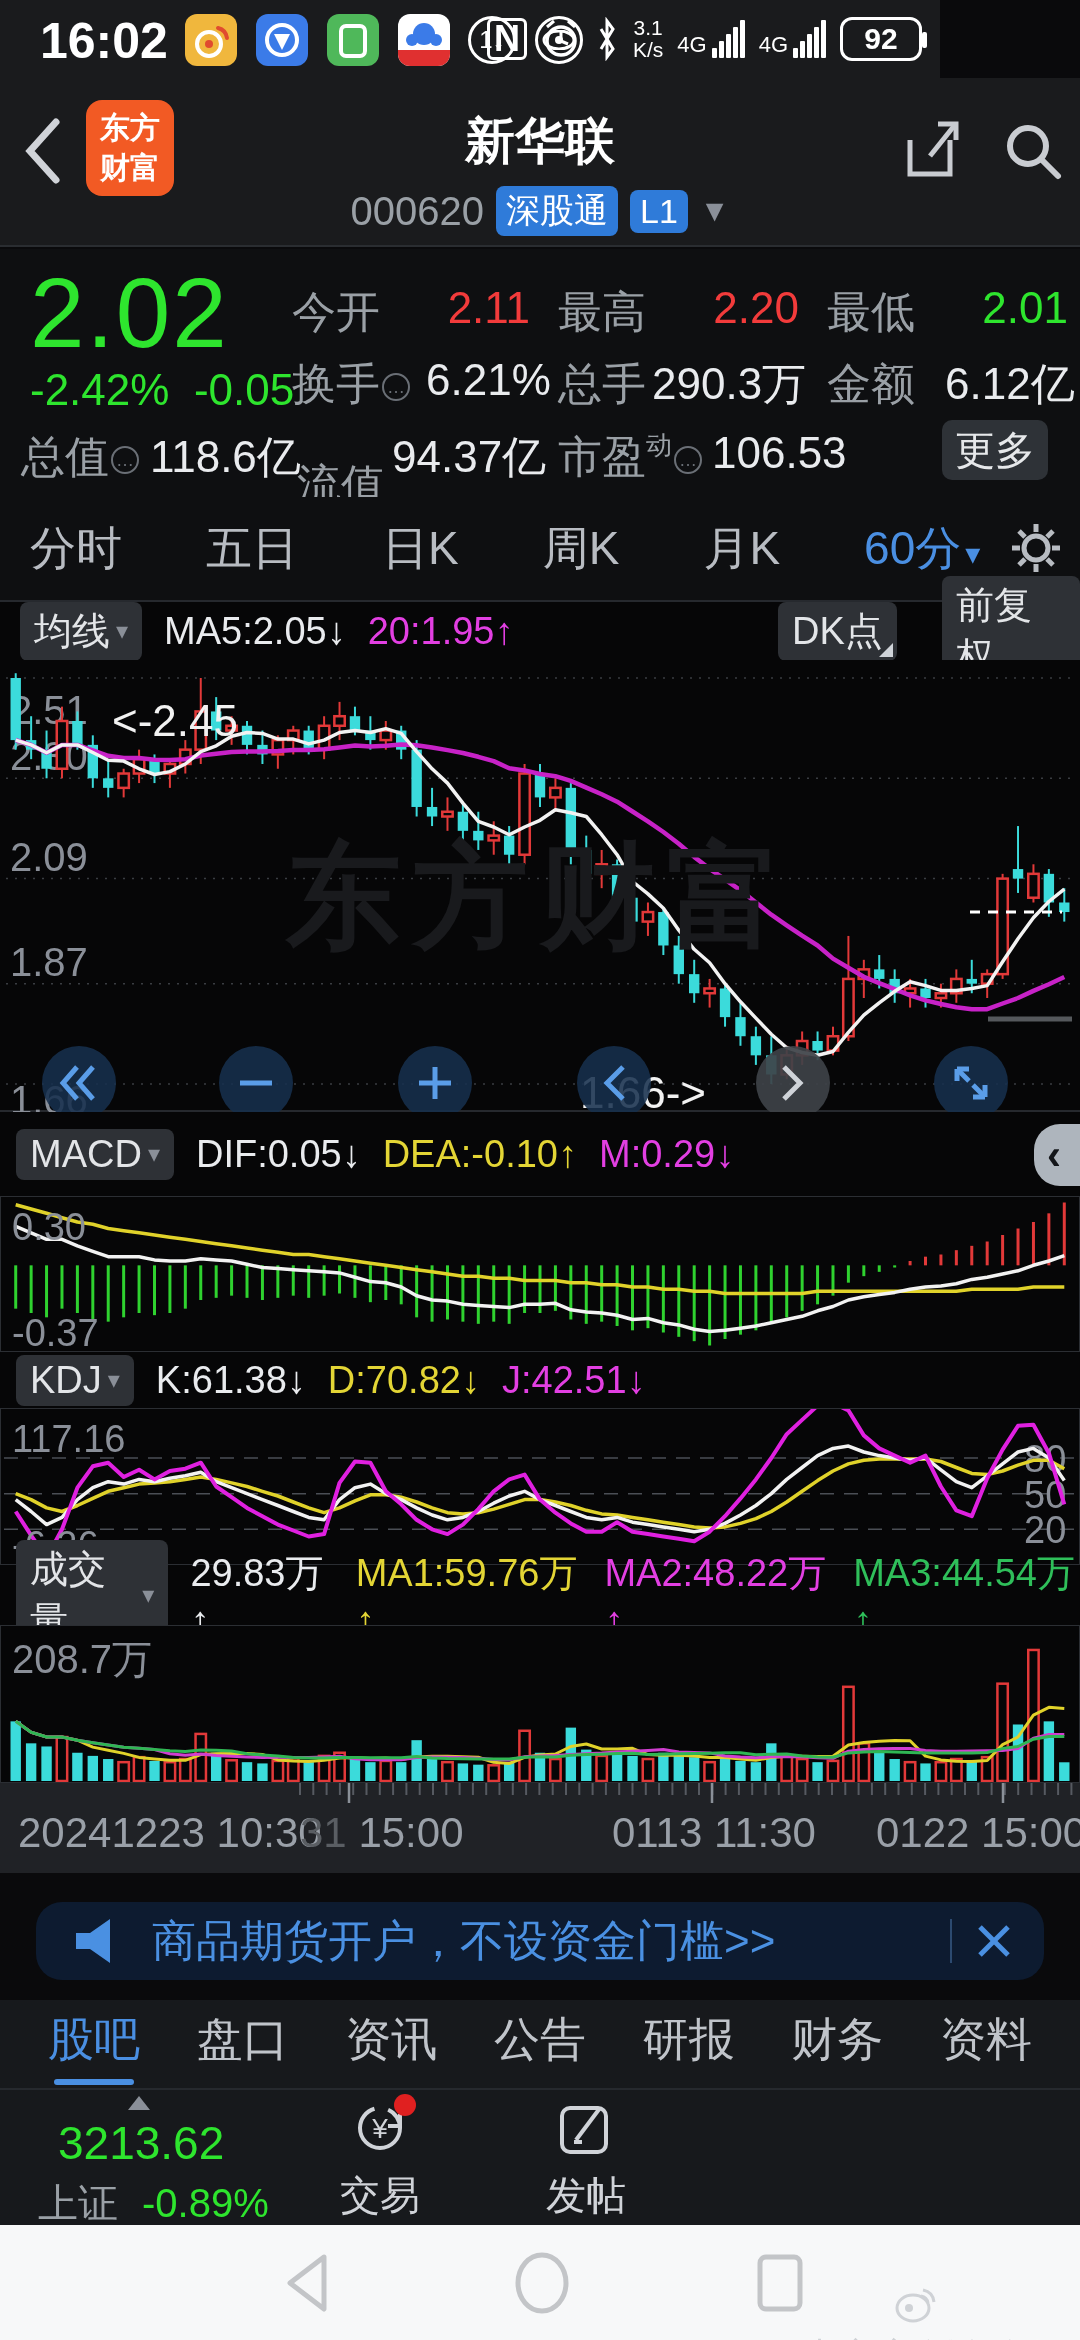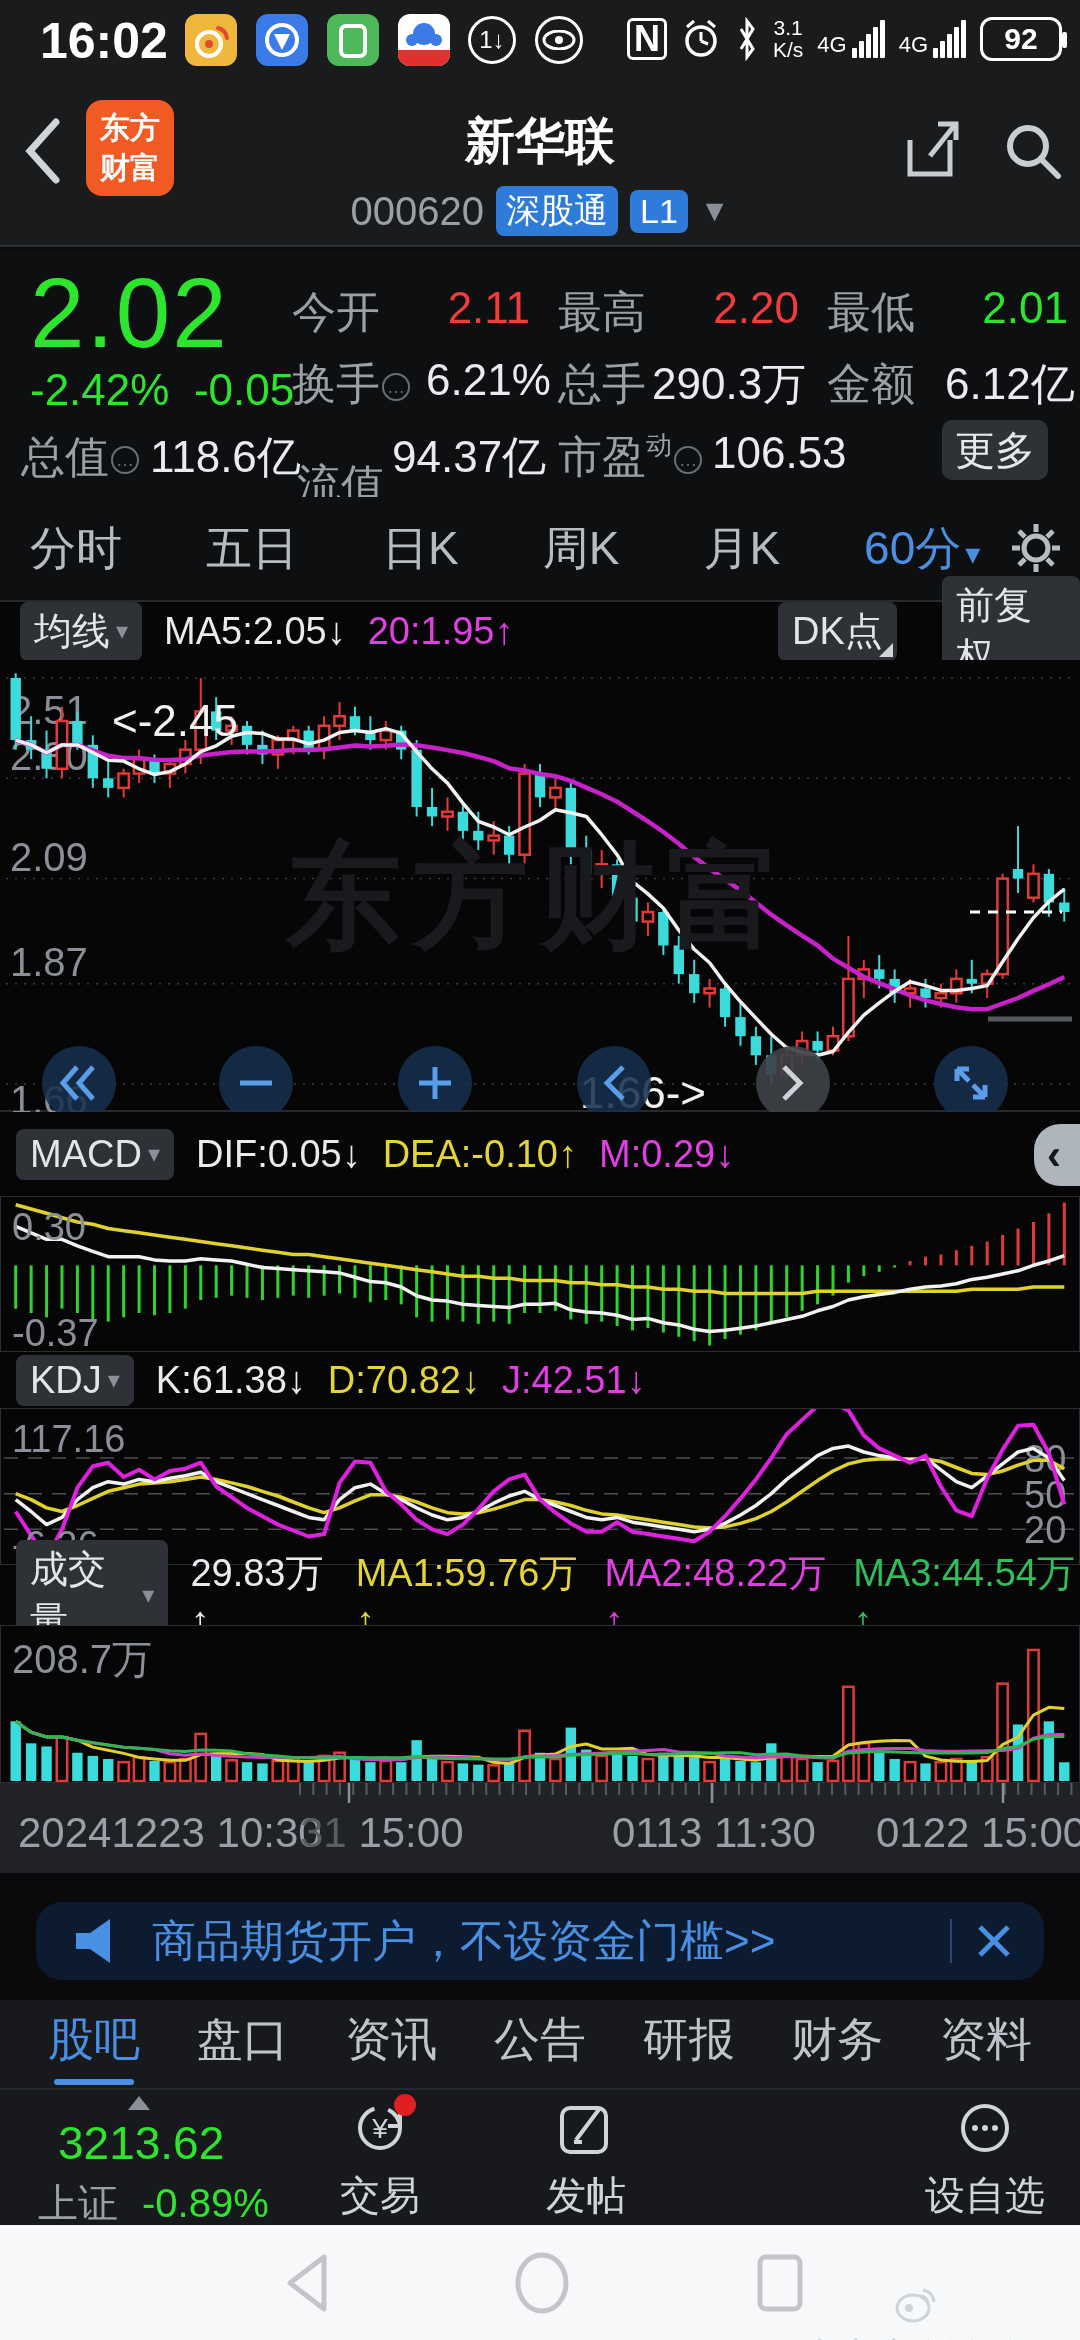--- a/index.html
+++ b/index.html
@@ -1,21 +1,21 @@
 <!DOCTYPE html>
 <html><head>
 <meta charset="utf-8">
 <style>
   html,body{margin:0;padding:0;background:#000;}
   *{box-sizing:border-box;font-family:"Liberation Sans",sans-serif;}
   #screen{position:relative;width:1080px;height:2340px;background:#0a0a0c;overflow:hidden;color:#e9ebee;}
   svg text{font-family:"Liberation Sans",sans-serif;}
   .abs{position:absolute;}
   
-  #statusbar{position:absolute;top:0;left:0;width:1080px;height:78px;background:#1a1b1d;}
+  #statusbar{position:absolute;top:0;left:0;width:940px;height:78px;background:#1a1b1d;}
   .sb-time{position:absolute;left:40px;top:12px;font-size:50px;font-weight:bold;color:#fff;}
   .appicon{position:absolute;top:14px;width:52px;height:52px;border-radius:12px;}
   .sb-circle{position:absolute;top:16px;width:48px;height:48px;border:3px solid #fff;border-radius:50%;color:#fff;font-size:24px;display:flex;align-items:center;justify-content:center;}
   .sb-right{position:absolute;right:0;top:0;height:78px;display:flex;align-items:center;gap:14px;padding-right:18px;color:#fff;}
   .kps{font-size:21px;line-height:22px;text-align:center;}
   .sig{display:flex;align-items:flex-end;gap:2px;}
   .sig i{display:block;width:5px;background:#fff;border-radius:1px;}
   .sig span{font-size:22px;margin-right:3px;}
   .batt{width:82px;height:44px;border:3px solid #fff;border-radius:12px;display:flex;align-items:center;justify-content:center;font-size:30px;font-weight:bold;position:relative;}
   .batt:after{content:"";position:absolute;right:-8px;top:12px;width:5px;height:16px;background:#fff;border-radius:2px;}
@@ -749,29 +749,20 @@
       <span class="albl">交易</span>
     </div>
     <div class="act" style="left:526px;">
       <svg width="64" height="60">
           <rect x="8" y="10" width="44" height="44" rx="8" fill="none" stroke="#d0d3d8" stroke-width="4"></rect>
           <line x1="22" y1="42" x2="46" y2="10" stroke="#d0d3d8" stroke-width="4"></line>
           <line x1="20" y1="44" x2="28" y2="44" stroke="#d0d3d8" stroke-width="4"></line>
         </svg>
       <span class="albl">发帖</span>
     </div>
-    <div class="act" style="left:925px;">
-      <svg width="64" height="60">
-          <circle cx="32" cy="30" r="22" fill="none" stroke="#d0d3d8" stroke-width="4"></circle>
-          <circle cx="22" cy="30" r="3" fill="#d0d3d8"></circle>
-          <circle cx="32" cy="30" r="3" fill="#d0d3d8"></circle>
-          <circle cx="42" cy="30" r="3" fill="#d0d3d8"></circle>
-        </svg>
-      <span class="albl">设自选</span>
-    </div>
   </div>
 
   <div id="sysnav">
     <svg class="abs" style="left:280px;top:28px;" width="56" height="60">
         <polygon points="44,4 10,30 44,56" fill="none" stroke="#c3c5c8" stroke-width="5" stroke-linejoin="round"></polygon>
       </svg>
     <svg class="abs" style="left:512px;top:26px;" width="60" height="64">
         <ellipse cx="30" cy="32" rx="24" ry="28" fill="none" stroke="#c3c5c8" stroke-width="5"></ellipse>
       </svg>
     <svg class="abs" style="left:752px;top:28px;" width="56" height="60">

